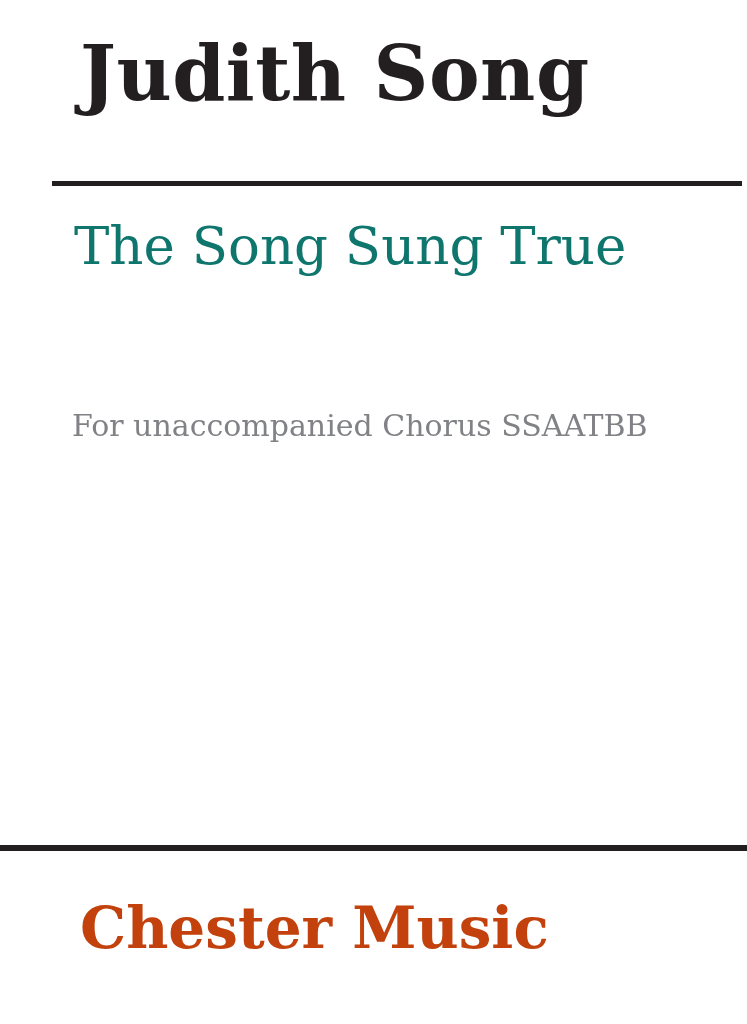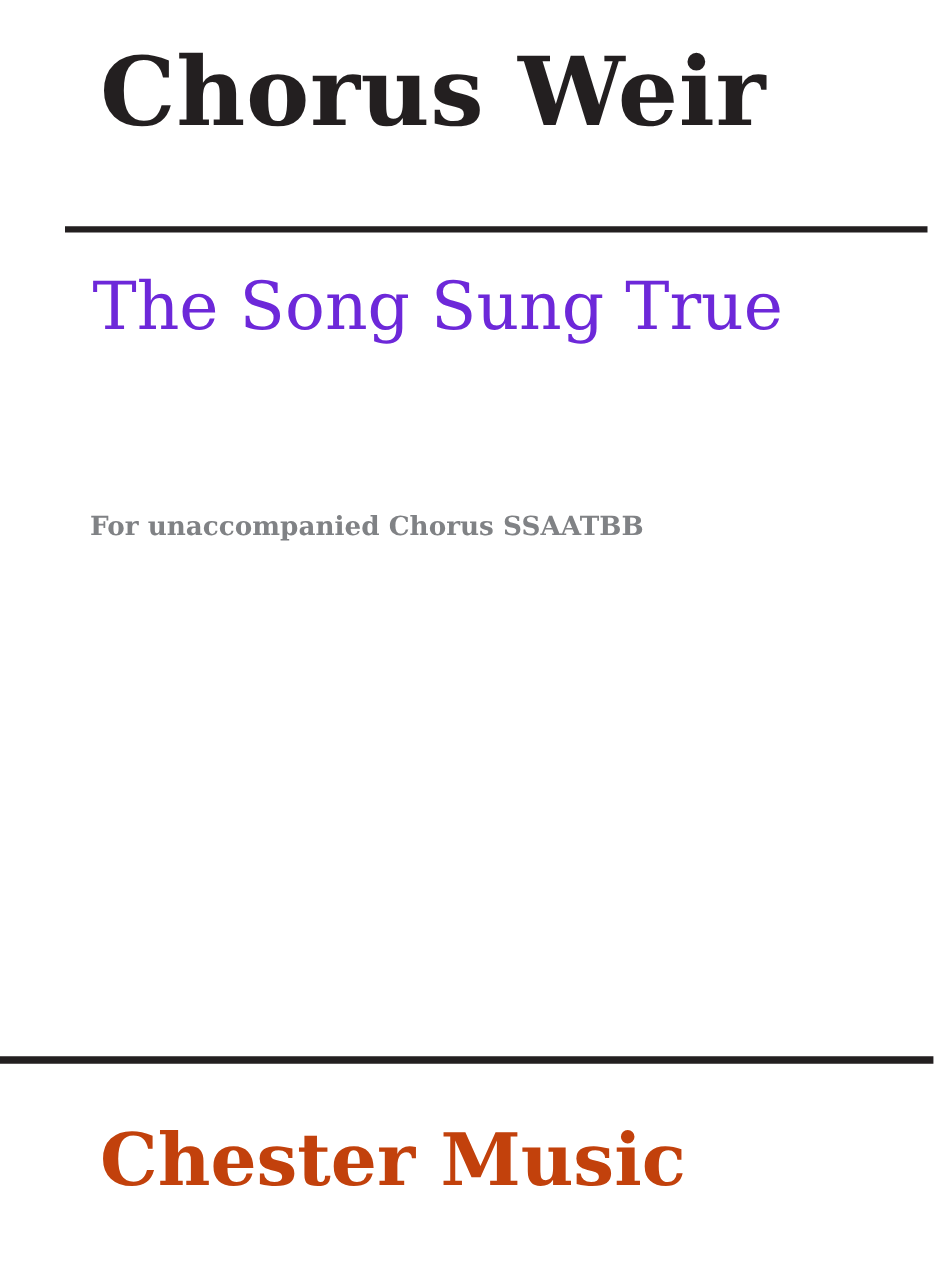--- a/index.html
+++ b/index.html
@@ -55,32 +55,32 @@
   
   .work-title {
     position: absolute;
     left: 74px;
     top: 218px;
     font-family: "DejaVu Serif", serif;
     font-weight: 400;
     font-size: 53px;
     line-height: 1.05;
     letter-spacing: 0px;
-    color: #6d28d9;
+    color: #0f766e;
     white-space: nowrap;
   }
 
   
   .work-subtitle {
     position: absolute;
     left: 72px;
     top: 408px;
     font-family: "DejaVu Serif", serif;
-    font-weight: 700;
-    font-size: 21px;
+    font-weight: 400;
+    font-size: 30px;
     line-height: 1.2;
     letter-spacing: 0px;
     color: #808285;
     white-space: nowrap;
   }
 
   
   .publisher-name {
     position: absolute;
     left: 80px;
@@ -92,21 +92,21 @@
     letter-spacing: 0px;
     color: #c2410c;
     white-space: nowrap;
   }
 </style>
 </head>
 <body>
 
 <div class="page">
 
-  <div class="composer-name">Chorus Weir</div>
+  <div class="composer-name">Judith Song</div>
 
   <div class="rule-top"></div>
 
   <div class="work-title">The Song Sung True</div>
 
   <div class="work-subtitle">For unaccompanied Chorus SSAATBB</div>
 
   <div class="rule-bottom"></div>
 
   <div class="publisher-name">Chester Music</div>

